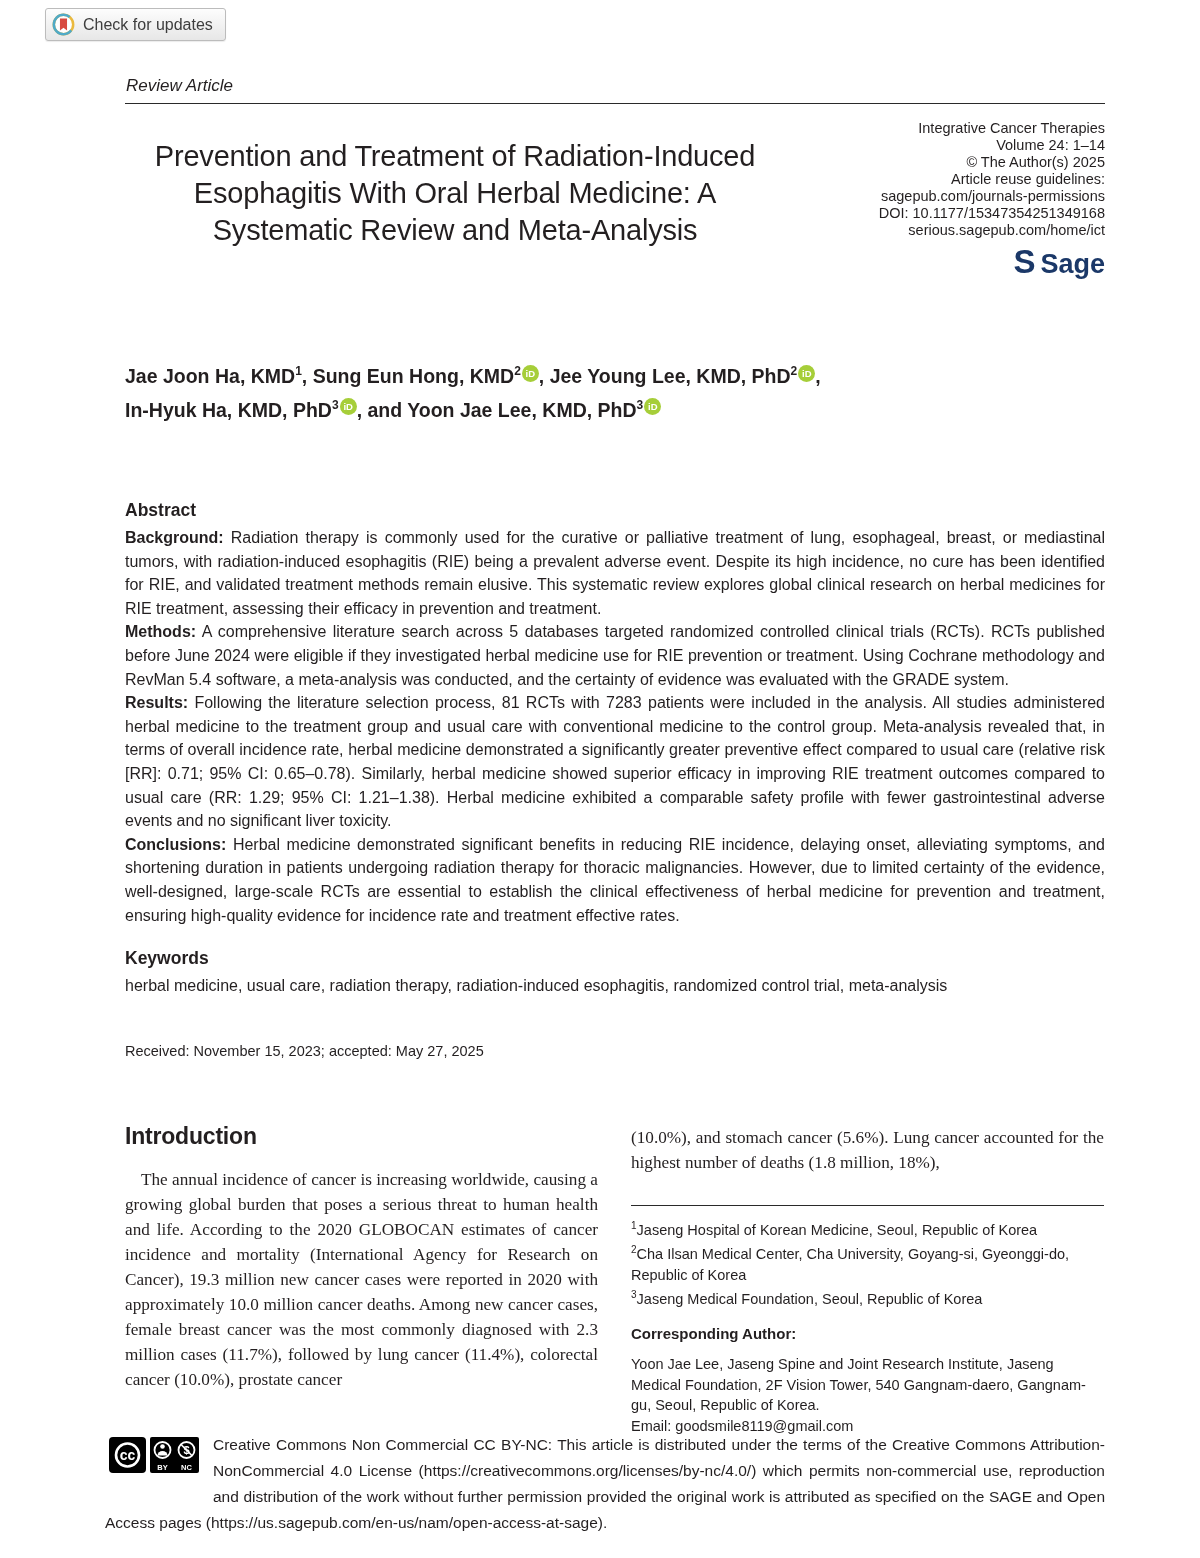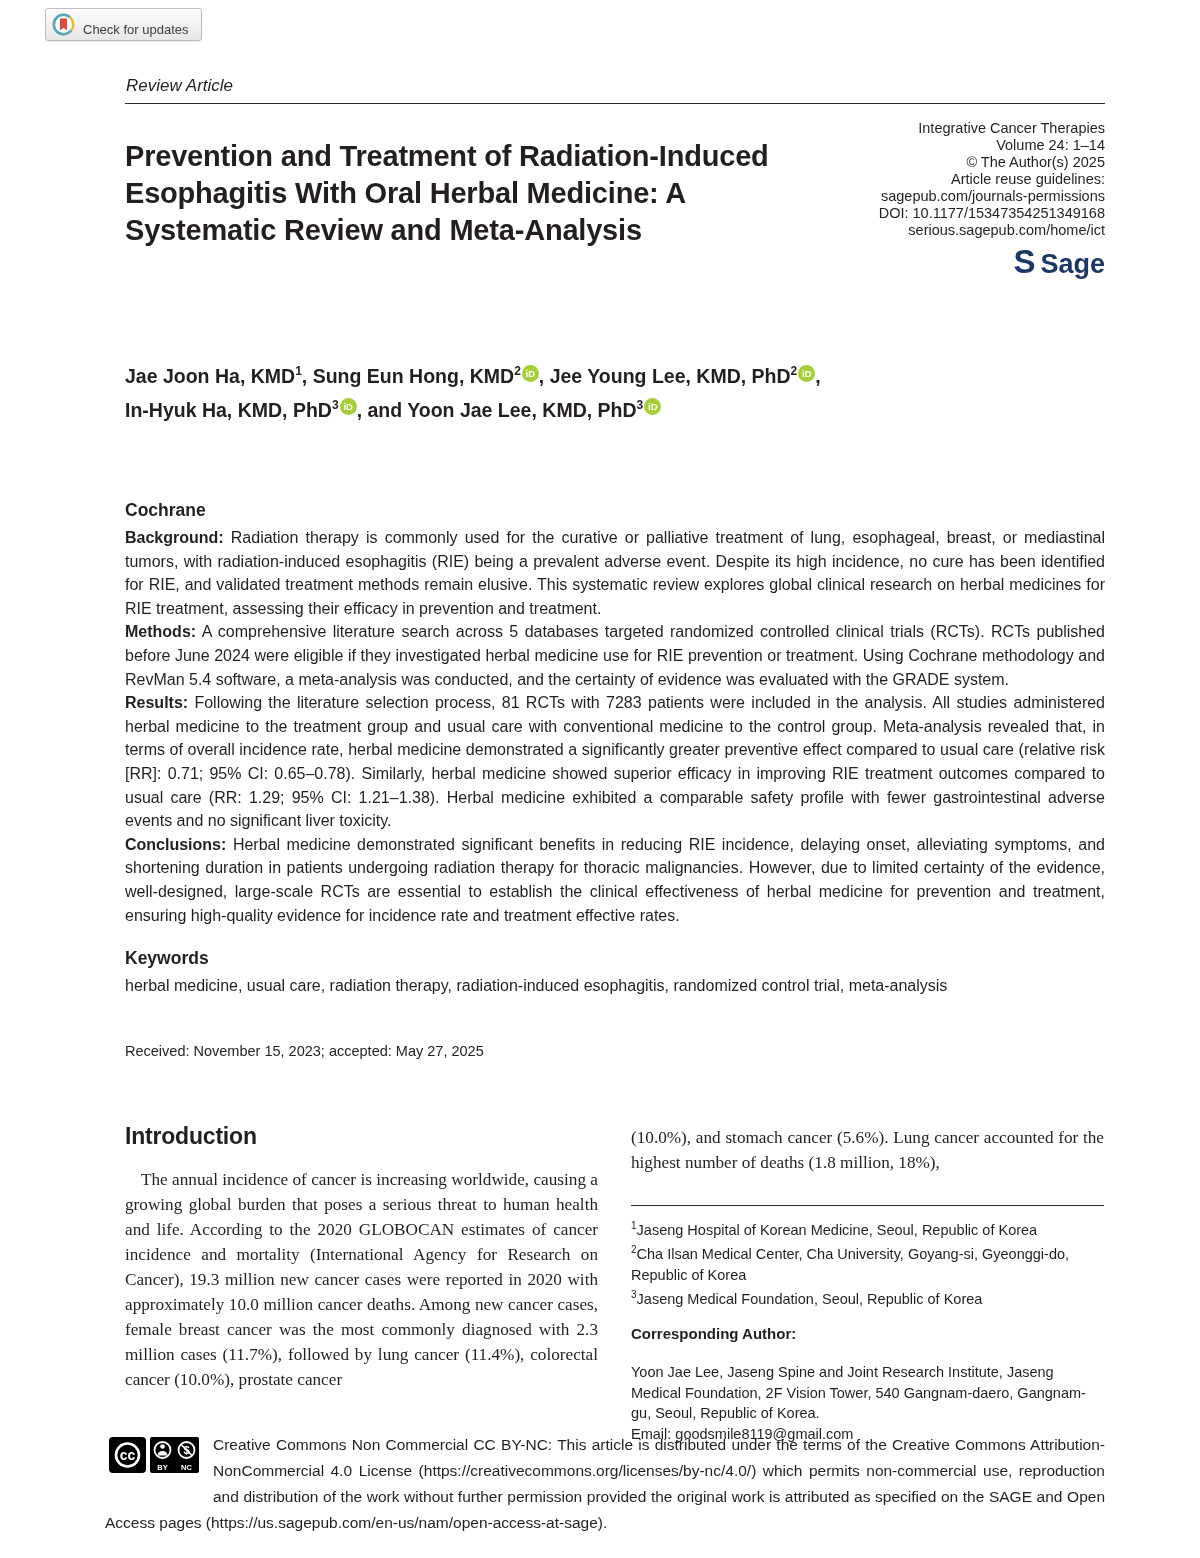--- a/index.html
+++ b/index.html
@@ -7,36 +7,37 @@
     position:relative;
     width:1200px;height:1558px;
     background:#fff;
     color:#231f20;
     font-family:"Liberation Sans", sans-serif;
     overflow:hidden;
   }
   
   .crossmark-badge{
     position:absolute;left:45px;top:8px;
-    display:flex;align-items:flex-end;gap:7px;
+    display:flex;align-items:center;gap:7px;
     padding:3px 12px 3px 5px;
     background:linear-gradient(#fdfdfd,#e7e7e7);
     border:1px solid #bcbcbc;border-radius:3px;
-    font-size:13px;color:#3d3d3d;cursor:pointer;
+    font-size:16px;color:#3d3d3d;cursor:pointer;
     box-shadow:0 1px 1px rgba(0,0,0,.08);
   }
   
   .content{position:absolute;left:125px;right:95px;top:76px;}
   .section-label{font-style:italic;font-size:17px;margin:0 0 7px 1px;}
   .header-rule{border:none;border-top:1.5px solid #2a2a2a;margin:0;}
   .masthead{display:flex;justify-content:space-between;align-items:flex-start;}
   .title{
     width:660px;margin-top:34px;
-    font-size:29px;line-height:37px;font-weight:bold;
+    font-size:29px;line-height:37px;font-weight:normal;
     letter-spacing:-0.2px;
+    text-align:center;
   }
   .journal-info{margin-top:16px;text-align:right;font-size:14.5px;line-height:17px;}
   .sage-logo{margin-top:9px;display:flex;justify-content:flex-end;align-items:baseline;gap:5px;font-weight:bold;}
   .sage-s{font-size:33px;line-height:28px;}
   .sage-word{font-size:27px;}
   
   .authors{margin-top:77px;font-size:19.5px;font-weight:bold;line-height:29px;}
   .authors sup{font-size:12px;}
   .orcid{
     display:inline-block;width:17px;height:17px;border-radius:50%;
@@ -58,21 +59,21 @@
     font-family:"Liberation Serif", serif;
     font-size:17.2px;line-height:25px;text-align:justify;margin:0;
   }
   .indent{text-indent:16px;}
   .col2 .body-serif{padding-top:10px;}
   .fn-rule{border:none;border-top:1px solid #2a2a2a;margin:30px 0 10px 0;}
   .affiliations{font-size:14.5px;line-height:20.5px;}
   .affiliations div{margin:0;}
   .affiliations sup{font-size:10px;}
   .corresponding{margin-top:14px;font-size:14.5px;line-height:20.5px;}
-  .corresponding .ca-head{font-size:15px;font-weight:bold;margin-bottom:18px;}
+  .corresponding .ca-head{font-size:15px;font-weight:bold;margin-bottom:10px;}
   
   .license{position:absolute;left:105px;right:95px;top:1432px;font-size:15.5px;line-height:26px;text-align:justify;}
   .cc-logos{float:left;margin:4px 14px 20px 4px;height:38px;}
   .email{cursor:pointer;}
 </style>
 </head>
 <body>
 
 <div class="page">
 
@@ -110,21 +111,21 @@
         </div>
       </div>
     </div>
 
     <div class="authors">
       <div class="author-line"><span>Jae Joon Ha, KMD</span><sup>1</sup><span>, </span><span>Sung Eun Hong, KMD</span><sup>2</sup><span class="orcid" style="background:#A6CE39;">iD</span><span>, </span><span>Jee Young Lee, KMD, PhD</span><sup>2</sup><span class="orcid" style="background:#A6CE39;">iD</span><span>,</span></div>
       <div class="author-line"><span>In-Hyuk Ha, KMD, PhD</span><sup>3</sup><span class="orcid" style="background:#A6CE39;">iD</span><span>, and </span><span>Yoon Jae Lee, KMD, PhD</span><sup>3</sup><span class="orcid" style="background:#A6CE39;">iD</span></div>
     </div>
 
     <div class="abstract">
-      <h3>Cochrane</h3>
+      <h3>Abstract</h3>
       <p><b>Background:</b><span> Radiation therapy is commonly used for the curative or palliative treatment of lung, esophageal, breast, or mediastinal tumors, with radiation-induced esophagitis (RIE) being a prevalent adverse event. Despite its high incidence, no cure has been identified for RIE, and validated treatment methods remain elusive. This systematic review explores global clinical research on herbal medicines for RIE treatment, assessing their efficacy in prevention and treatment.</span></p>
       <p><b>Methods:</b><span> A comprehensive literature search across 5 databases targeted randomized controlled clinical trials (RCTs). RCTs published before June 2024 were eligible if they investigated herbal medicine use for RIE prevention or treatment. Using Cochrane methodology and RevMan 5.4 software, a meta-analysis was conducted, and the certainty of evidence was evaluated with the GRADE system.</span></p>
       <p><b>Results:</b><span> Following the literature selection process, 81 RCTs with 7283 patients were included in the analysis. All studies administered herbal medicine to the treatment group and usual care with conventional medicine to the control group. Meta-analysis revealed that, in terms of overall incidence rate, herbal medicine demonstrated a significantly greater preventive effect compared to usual care (relative risk [RR]: 0.71; 95% CI: 0.65–0.78). Similarly, herbal medicine showed superior efficacy in improving RIE treatment outcomes compared to usual care (RR: 1.29; 95% CI: 1.21–1.38). Herbal medicine exhibited a comparable safety profile with fewer gastrointestinal adverse events and no significant liver toxicity.</span></p>
       <p><b>Conclusions:</b><span> Herbal medicine demonstrated significant benefits in reducing RIE incidence, delaying onset, alleviating symptoms, and shortening duration in patients undergoing radiation therapy for thoracic malignancies. However, due to limited certainty of the evidence, well-designed, large-scale RCTs are essential to establish the clinical effectiveness of herbal medicine for prevention and treatment, ensuring high-quality evidence for incidence rate and treatment effective rates.</span></p>
     </div>
 
     <div class="keywords">
       <h3>Keywords</h3>
       <p>herbal medicine, usual care, radiation therapy, radiation-induced esophagitis, randomized control trial, meta-analysis</p>
     </div>

